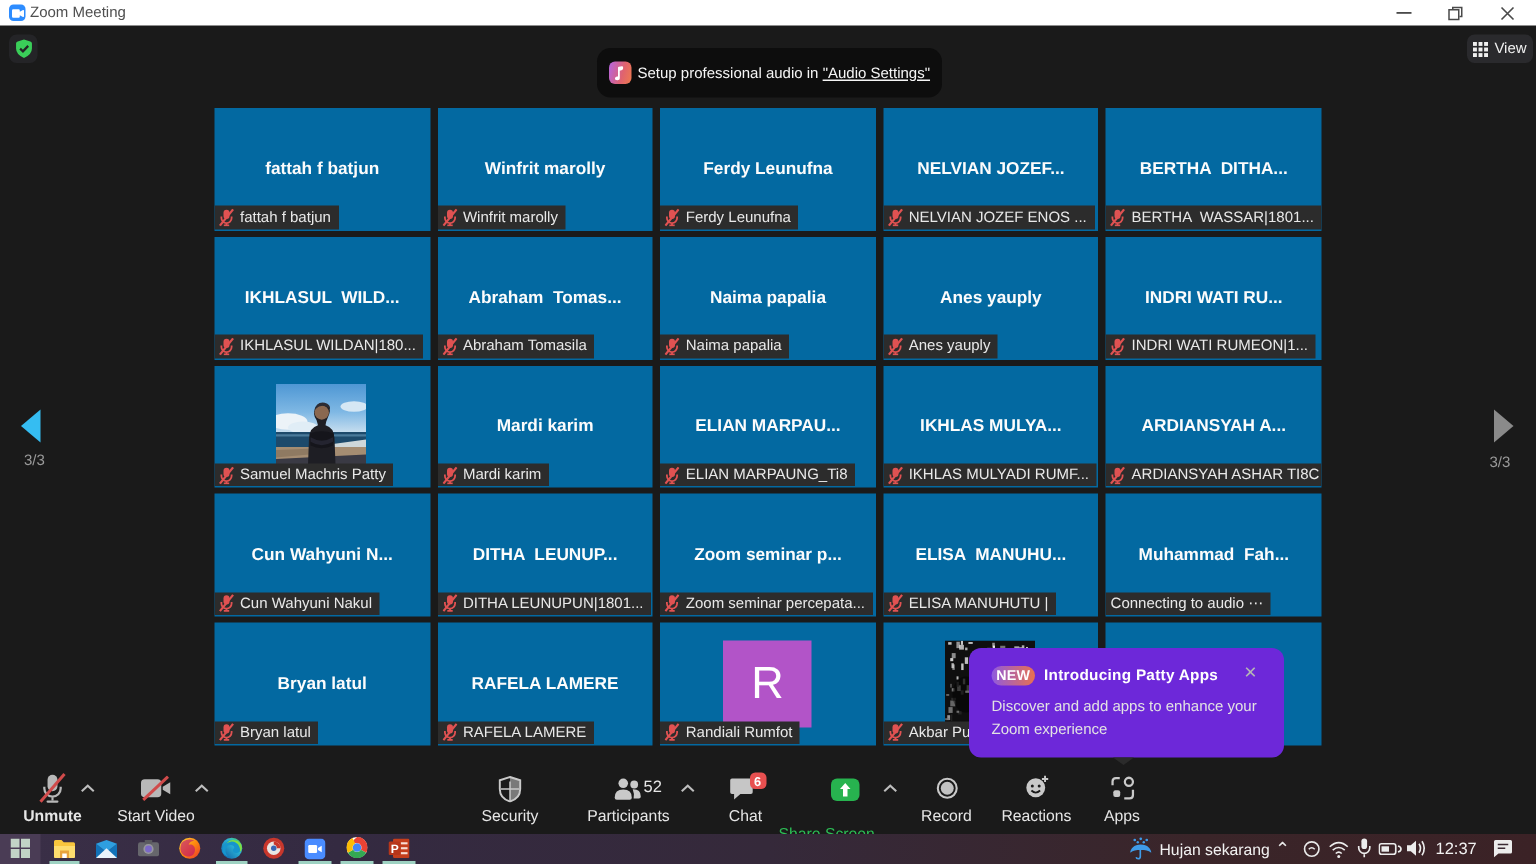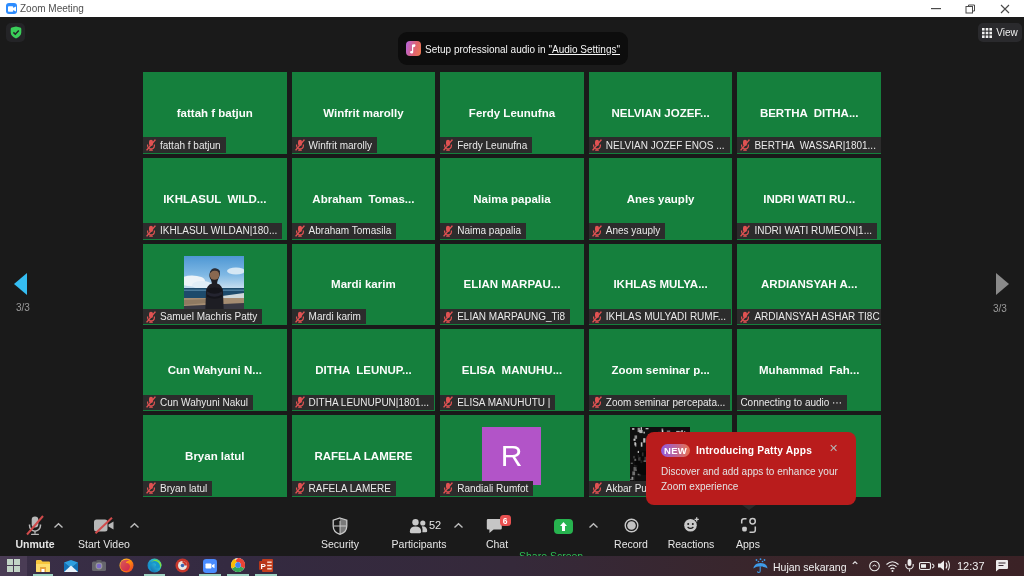--- a/index.html
+++ b/index.html
@@ -4,40 +4,40 @@
 <style>
 * { margin:0; padding:0; box-sizing:border-box; }
 html,body { width:1024px; height:576px; overflow:hidden; background:#1a1a1a; font-family:"Liberation Sans",sans-serif; }
 #titlebar { position:absolute; left:0; top:0; width:1024px; height:17px; background:#ffffff; }
 #titlebar .ttl { position:absolute; left:20px; top:3px; font-size:10px; color:#4f4f4f; }
 #zicon { position:absolute; left:6px; top:3px; width:11px; height:11px; border-radius:3px; background:#2d8cff; }
 #winbtns { position:absolute; right:0; top:0; height:17px; }
 #grid { position:absolute; left:143px; top:72px; width:738px; height:425px;
   display:grid; grid-template-columns:repeat(5,1fr); grid-template-rows:repeat(5,1fr);
   column-gap:5px; row-gap:4px; }
-.tile { position:relative; background:#15803d; overflow:hidden; }
+.tile { position:relative; background:#0369a1; overflow:hidden; }
 .nm { position:absolute; top:50%; left:0; right:0; transform:translateY(-50%); text-align:center;
   color:#fcfcfc; font-weight:bold; font-size:11.5px; white-space:pre; }
 .lb { position:absolute; left:0; bottom:1px; background:#2c2c2c; height:15.5px; display:flex; align-items:center;
   padding:0 5px 0 3px; font-size:10px; color:#e9e9e9; white-space:pre; max-width:100%; overflow:hidden; }
 .mi { width:10px; height:12px; margin-right:4px; flex:none; }
 #shieldbtn { position:absolute; left:6px; top:23px; width:19px; height:19px; border-radius:5px; background:#242427; }
 #viewbtn { position:absolute; left:978px; top:23px; width:44px; height:19px; border-radius:5px; background:#2a2a2d;
   color:#f0f0f0; font-size:10px; display:flex; align-items:center; justify-content:center; gap:4px; }
 #audiotip { position:absolute; left:398px; top:32px; width:230px; height:33px; border-radius:9px; background:#0d0d0d;
   display:flex; align-items:center; }
 #audiotip .aicon { position:absolute; left:8px; top:9px; width:15px; height:15px; border-radius:4px;
   background:linear-gradient(105deg,#b565e2 0%,#e0636e 60%,#ee7b4e 100%);
   display:flex; align-items:center; justify-content:center; }
 #audiotip .atxt { position:absolute; left:27px; top:11.5px; font-size:10px; color:#f5f5f5; white-space:pre; }
 #toolbar { position:absolute; left:0; top:505px; width:1024px; height:51px; background:#1a1a1a; }
 .tblabel { position:absolute; top:538px; text-align:center; color:#e6e6e6; font-size:10.5px; white-space:pre; }
 #endbtn { position:absolute; left:1025px; top:523px; width:45px; height:39px; background:#c13030; border-radius:7px;
   color:#fff; font-weight:bold; font-size:11px; display:flex; align-items:center; justify-content:center; }
-#popup { position:absolute; left:646px; top:432px; width:210px; height:73px; background:#b91c1c; border-radius:8px; }
+#popup { position:absolute; left:646px; top:432px; width:210px; height:73px; background:#6d28d9; border-radius:8px; }
 #popup .tail { position:absolute; left:96px; top:73px; width:0; height:0; border-left:7px solid transparent; border-right:7px solid transparent; border-top:5px solid #2b2b2b; }
 #newbadge { position:absolute; left:15px; top:12px; width:29px; height:13px; border-radius:7px;
   background:linear-gradient(90deg,#8f5ae0,#e8714f); color:#fff; font-size:9.5px; font-weight:bold;
   display:flex; align-items:center; justify-content:center; letter-spacing:.2px; }
 #popup .phead { position:absolute; left:50px; top:13px; font-size:10.2px; font-weight:bold; color:#fff; letter-spacing:.2px; }
 #popup .pclose { position:absolute; left:183px; top:10px; font-size:11px; color:#b5b5b5; }
 #popup .pbody { position:absolute; left:15px; top:32px; font-size:10px; color:#e3e3e3; line-height:15px; }
 #taskbar { position:absolute; left:0; top:556px; width:1024px; height:20px;
   background:linear-gradient(90deg,#3a2f47 0%,#342a41 22%,#35293a 50%,#3a2529 78%,#3b2226 100%); }
 .tkbar { position:absolute; top:574px; height:2px; background:#9ed2c2; }
@@ -321,42 +321,42 @@
           <g stroke="#e05252" fill="#e05252">
             <rect x="3" y="0.8" width="4" height="6.2" rx="2" stroke="none"></rect>
             <path d="M1.6 5.4v1a3.4 3.4 0 0 0 6.8 0v-1" fill="none" stroke-width="1.2"></path>
             <line x1="5" y1="9.8" x2="5" y2="11" stroke-width="1.2"></line>
             <line x1="3.2" y1="11.2" x2="6.8" y2="11.2" stroke-width="1.2"></line>
           </g>
           <line x1="0.6" y1="11.4" x2="9.4" y2="0.6" stroke="#e05252" stroke-width="1.5"></line>
         </svg><span>DITHA LEUNUPUN|1801...</span></div>
     </div>
 <div class="tile">
+      <div class="nm">Zoom seminar p...</div>
+      <div class="lb"><svg class="mi" viewBox="0 0 10 12">
+          <g stroke="#e05252" fill="#e05252">
+            <rect x="3" y="0.8" width="4" height="6.2" rx="2" stroke="none"></rect>
+            <path d="M1.6 5.4v1a3.4 3.4 0 0 0 6.8 0v-1" fill="none" stroke-width="1.2"></path>
+            <line x1="5" y1="9.8" x2="5" y2="11" stroke-width="1.2"></line>
+            <line x1="3.2" y1="11.2" x2="6.8" y2="11.2" stroke-width="1.2"></line>
+          </g>
+          <line x1="0.6" y1="11.4" x2="9.4" y2="0.6" stroke="#e05252" stroke-width="1.5"></line>
+        </svg><span>Zoom seminar percepata...</span></div>
+    </div>
+<div class="tile">
       <div class="nm">ELISA  MANUHU...</div>
       <div class="lb"><svg class="mi" viewBox="0 0 10 12">
           <g stroke="#e05252" fill="#e05252">
             <rect x="3" y="0.8" width="4" height="6.2" rx="2" stroke="none"></rect>
             <path d="M1.6 5.4v1a3.4 3.4 0 0 0 6.8 0v-1" fill="none" stroke-width="1.2"></path>
             <line x1="5" y1="9.8" x2="5" y2="11" stroke-width="1.2"></line>
             <line x1="3.2" y1="11.2" x2="6.8" y2="11.2" stroke-width="1.2"></line>
           </g>
           <line x1="0.6" y1="11.4" x2="9.4" y2="0.6" stroke="#e05252" stroke-width="1.5"></line>
         </svg><span>ELISA MANUHUTU |</span></div>
-    </div>
-<div class="tile">
-      <div class="nm">Zoom seminar p...</div>
-      <div class="lb"><svg class="mi" viewBox="0 0 10 12">
-          <g stroke="#e05252" fill="#e05252">
-            <rect x="3" y="0.8" width="4" height="6.2" rx="2" stroke="none"></rect>
-            <path d="M1.6 5.4v1a3.4 3.4 0 0 0 6.8 0v-1" fill="none" stroke-width="1.2"></path>
-            <line x1="5" y1="9.8" x2="5" y2="11" stroke-width="1.2"></line>
-            <line x1="3.2" y1="11.2" x2="6.8" y2="11.2" stroke-width="1.2"></line>
-          </g>
-          <line x1="0.6" y1="11.4" x2="9.4" y2="0.6" stroke="#e05252" stroke-width="1.5"></line>
-        </svg><span>Zoom seminar percepata...</span></div>
     </div>
 <div class="tile">
       <div class="nm">Muhammad  Fah...</div>
       <div class="lb"><span>Connecting to audio ⋯</span></div>
     </div>
 <div class="tile">
       <div class="nm">Bryan latul</div>
       <div class="lb"><svg class="mi" viewBox="0 0 10 12">
           <g stroke="#e05252" fill="#e05252">
             <rect x="3" y="0.8" width="4" height="6.2" rx="2" stroke="none"></rect>

